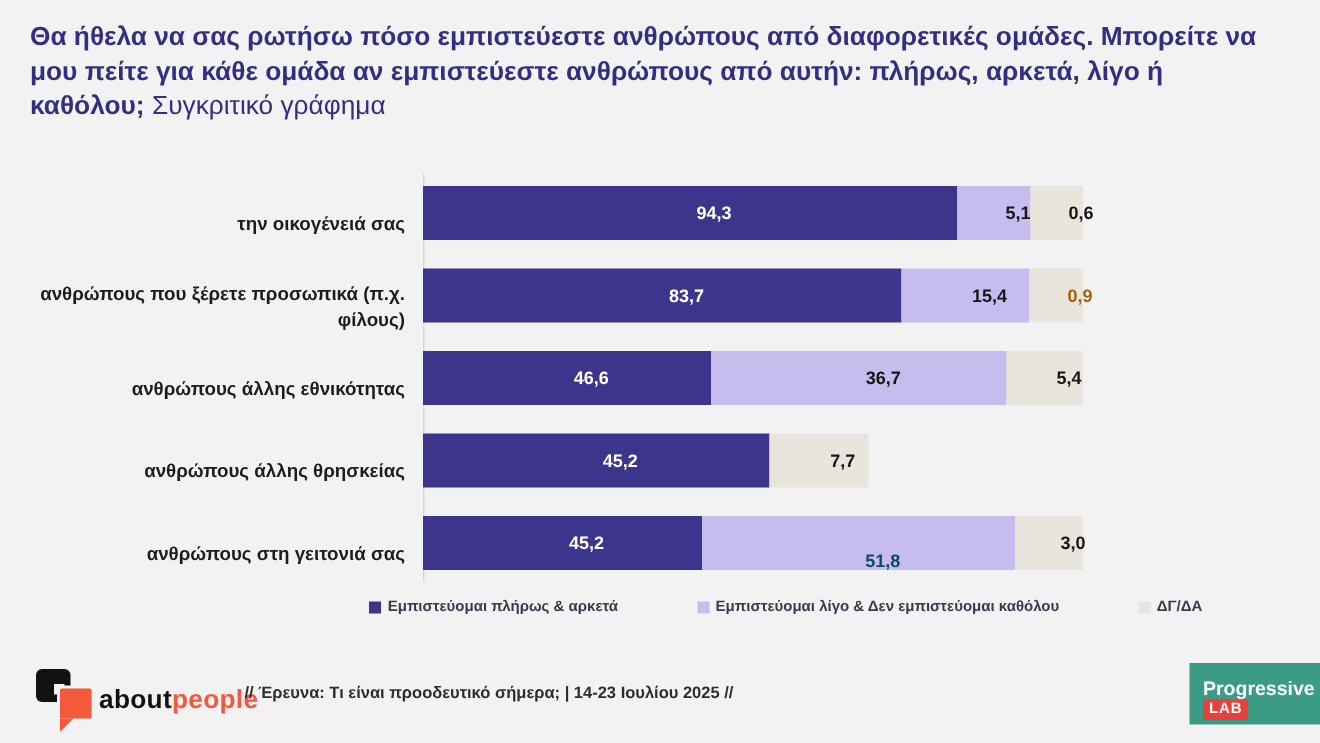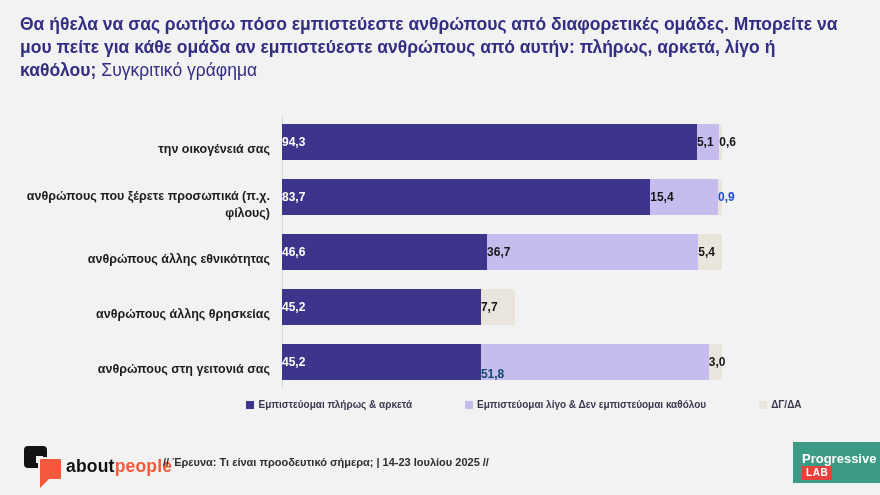--- a/index.html
+++ b/index.html
@@ -17,21 +17,21 @@
 
   
   .chart { position:absolute; left:20px; top:114px; width:702px; height:275px; }
   .axis-line { position:absolute; left:262px; top:2px; width:1px; height:272px; background:#d8d8d8; }
   .chart-row { display:flex; align-items:center; height:55px; }
   .row-label {
     width:250px; padding-right:12px; text-align:right;
     font-size:12.5px; font-weight:bold; color:#1c1c1c; line-height:1.3;margin-top:16px;
   }
   .row-track { position:relative; width:440px; height:36px; display:flex; }
-  .seg { position:relative; height:100%; display:flex; align-items:center; justify-content:flex-start; }
+  .seg { position:relative; height:100%; display:flex; align-items:center; justify-content:center;padding-left:32px; }
   .seg-label { position:relative; z-index:2; white-space:nowrap; font-size:12px; font-weight:bold; }
 
   
   .legend {
     position:absolute; left:242px; top:399px; width:520px;
     display:flex; justify-content:center; align-items:center; gap:9px;
   }
   .legend-item { display:flex; align-items:center; gap:4px; white-space:nowrap;
     font-size:10px; font-weight:bold; color:#39394f;padding-left:44px; }
   .legend-marker { width:8px; height:8px; flex:0 0 8px; }
@@ -84,21 +84,21 @@
         <div class="chart-row">
           <div class="row-label">ανθρώπους που ξέρετε προσωπικά (π.χ. φίλους)</div>
           <div class="row-track">
             <div class="seg" style="width: 83.7%; background: rgb(61, 53, 139);">
               <span class="seg-label" style="color: rgb(255, 255, 255);">83,7</span>
             </div>
             <div class="seg" style="width: 15.4%; background: rgb(198, 188, 238);">
               <span class="seg-label" style="color: rgb(22, 22, 22);">15,4</span>
             </div>
             <div class="seg" style="width: 0.9%; background: rgb(233, 229, 220);">
-              <span class="seg-label" style="color: #1d4ed8;">0,9</span>
+              <span class="seg-label" style="color: #a16207;">0,9</span>
             </div>
           </div>
         </div>
         <div class="chart-row">
           <div class="row-label">ανθρώπους άλλης εθνικότητας</div>
           <div class="row-track">
             <div class="seg" style="width: 46.6%; background: rgb(61, 53, 139);">
               <span class="seg-label" style="color: rgb(255, 255, 255);">46,6</span>
             </div>
             <div class="seg" style="width: 48%; background: rgb(198, 188, 238);">

